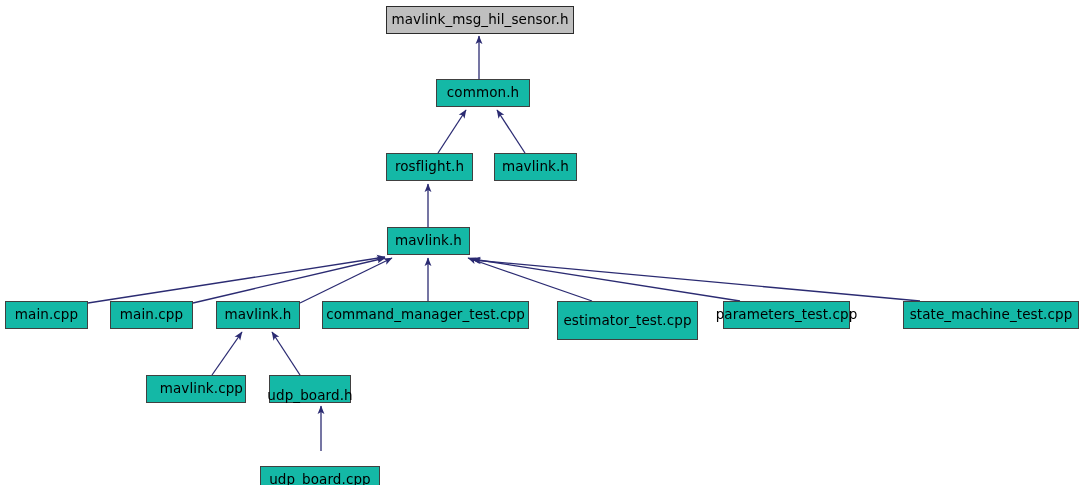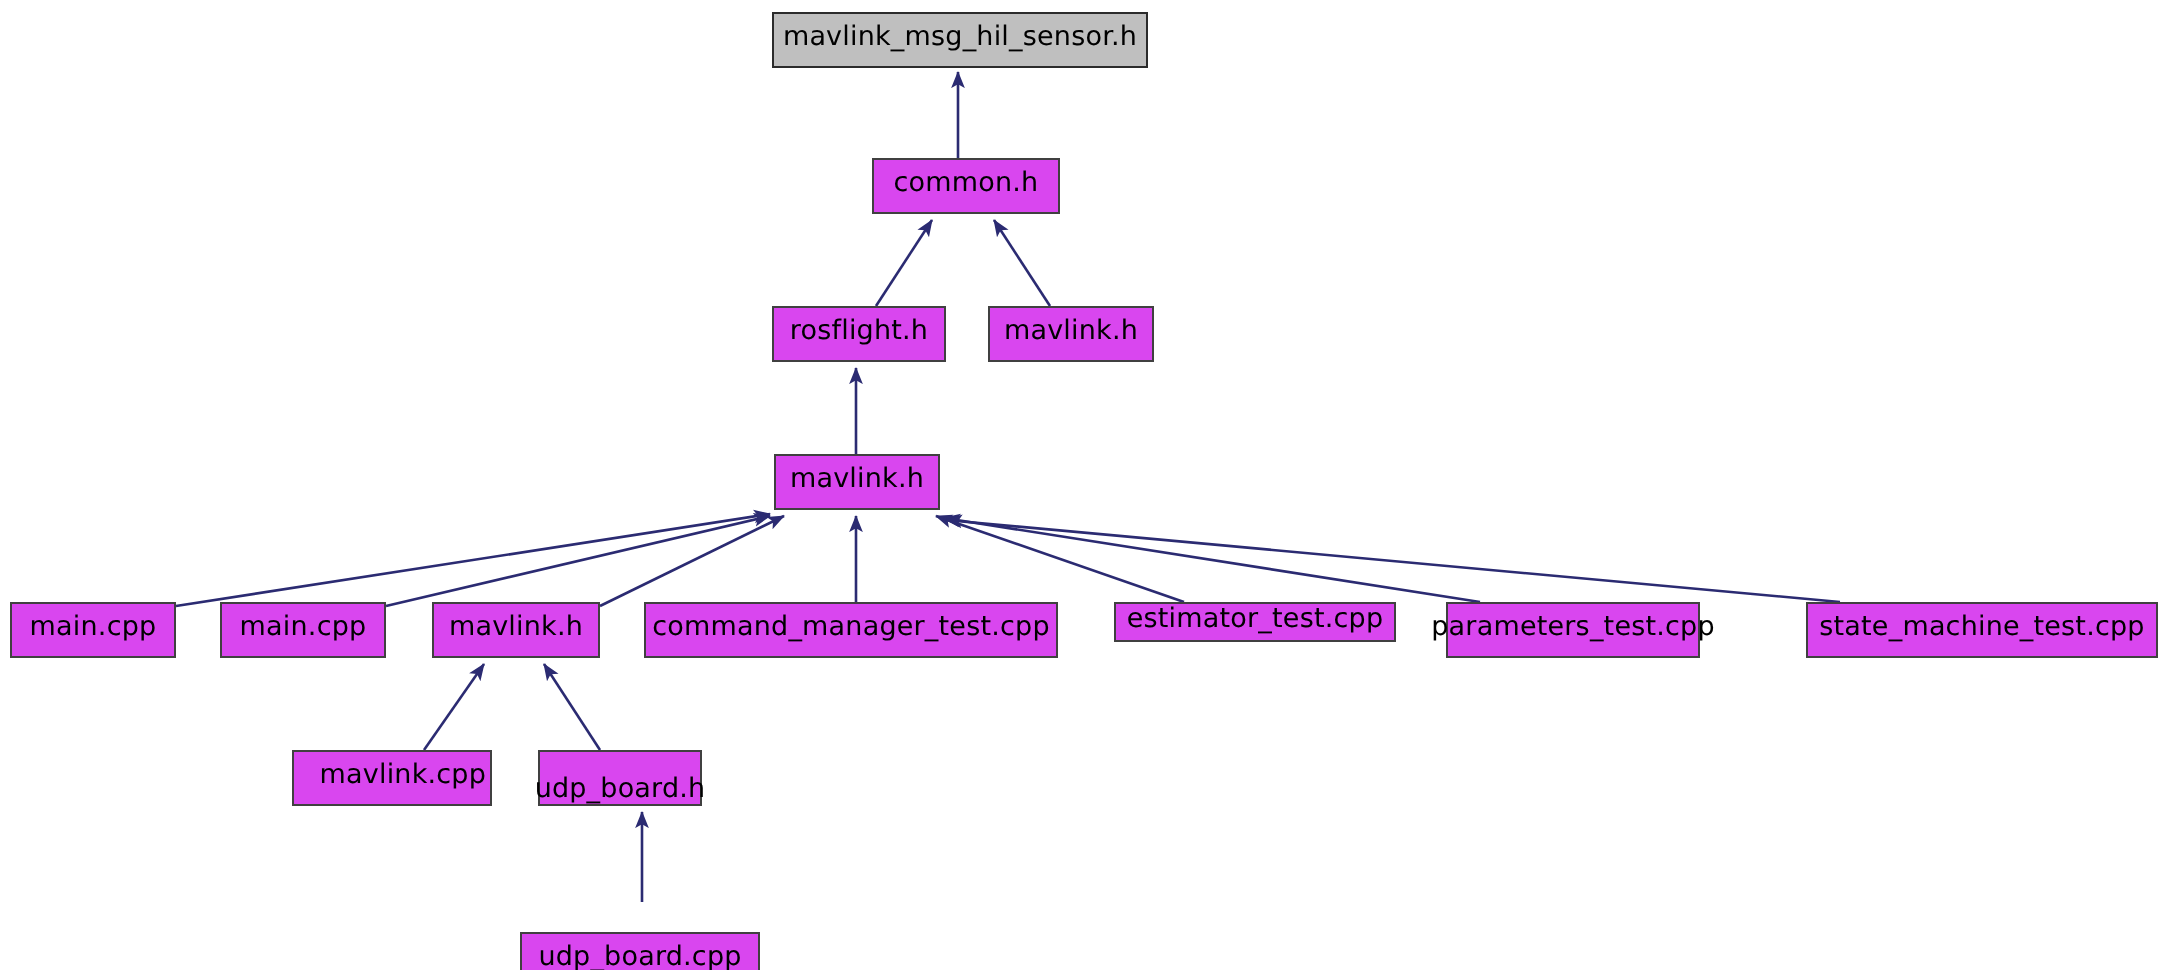--- a/index.html
+++ b/index.html
@@ -20,21 +20,21 @@
     left: 0;
     top: 0;
     width: 1086px;
     height: 485px;
     pointer-events: none;
   }
   .node {
     position: absolute;
     box-sizing: border-box;
     border: 1px solid #404040;
-    background: #d946ef;
+    background: #14b8a6;
     color: #000000;
     font-size: 13.5px;
     line-height: 1;
     display: flex;
     align-items: center;
     justify-content: center;
     white-space: nowrap;
     letter-spacing: 0.1px;
     z-index: 2;
   }
@@ -94,21 +94,21 @@
       </div>
       <div class="node" style="left: 110px; top: 301px; width: 83px; height: 28px;">
         <span class="node-label">main.cpp</span>
       </div>
       <div class="node" style="left: 216px; top: 301px; width: 84px; height: 28px;">
         <span class="node-label">mavlink.h</span>
       </div>
       <div class="node" style="left: 322px; top: 301px; width: 207px; height: 28px;">
         <span class="node-label">command_manager_test.cpp</span>
       </div>
-      <div class="node" style="left: 557px; top: 301px; width: 141px; height: 20px; text-align: right;">
+      <div class="node" style="left: 557px; top: 301px; width: 141px; height: 39px; text-align: right;">
         <span class="node-label">estimator_test.cpp</span>
       </div>
       <div class="node" style="left: 723px; top: 301px; width: 127px; height: 28px;">
         <span class="node-label">parameters_test.cpp</span>
       </div>
       <div class="node" style="left: 903px; top: 301px; width: 176px; height: 28px;">
         <span class="node-label">state_machine_test.cpp</span>
       </div>
       <div class="node" style="left: 146px; top: 375px; width: 100px; height: 28px; justify-content: flex-end;">
         <span class="node-label">mavlink.cpp</span>

